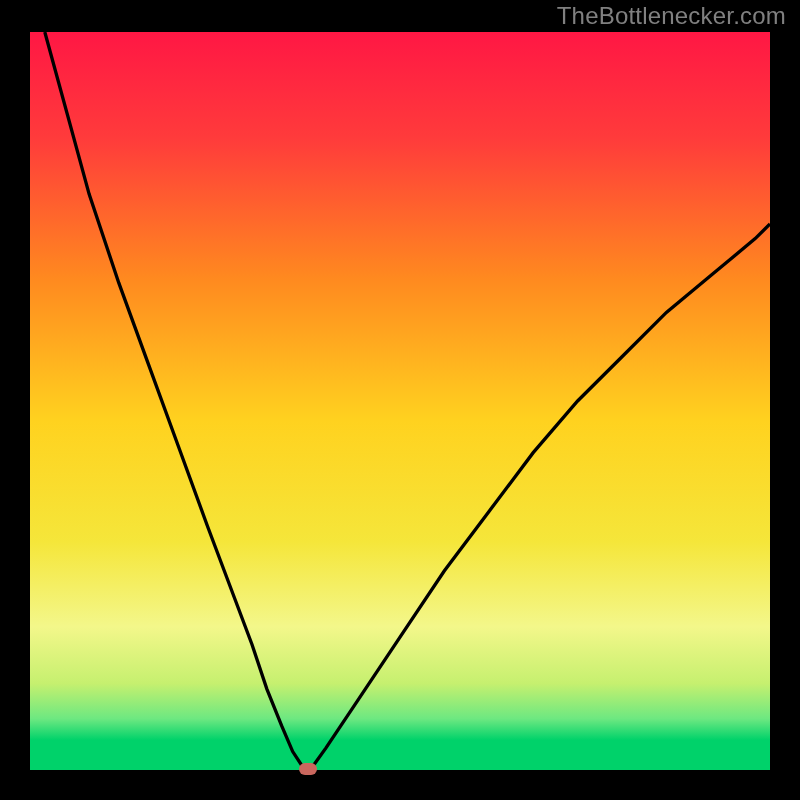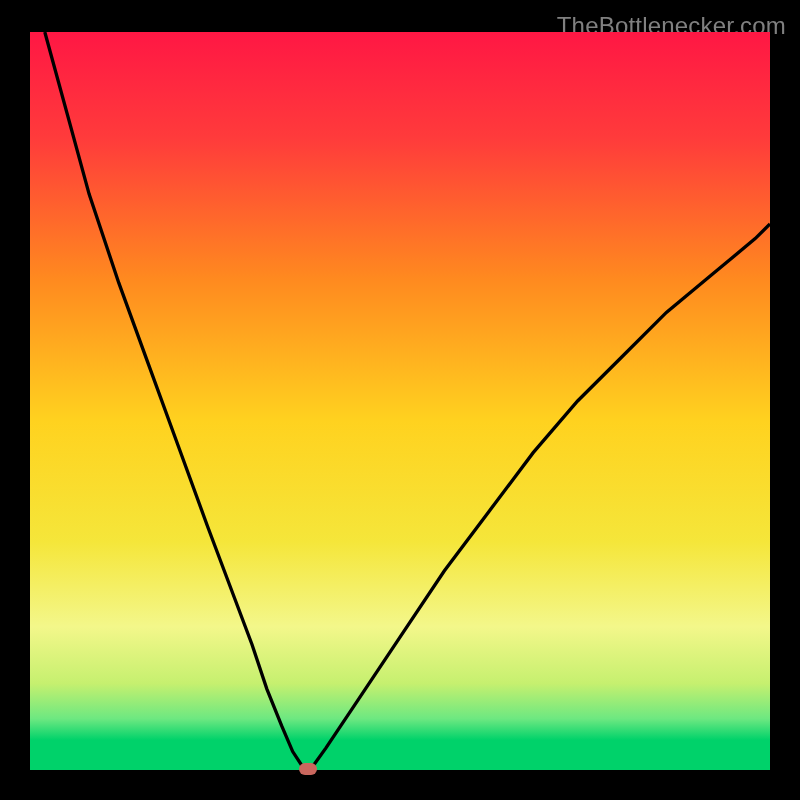--- a/index.html
+++ b/index.html
@@ -1,17 +1,17 @@
 <!DOCTYPE html>
 <html><head>
 <meta charset="utf-8">
 <style>
   html,body{margin:0;padding:0;width:800px;height:800px;background:#000;overflow:hidden;font-family:Arial,Helvetica,sans-serif}
   .stage{position:relative;width:800px;height:800px}
-  .watermark{position:absolute;top:12px;right:14px;color:#808080;font-size:24px;font-weight:400;letter-spacing:.2px}
+  .watermark{position:absolute;top:2px;right:14px;color:#808080;font-size:24px;font-weight:400;letter-spacing:.2px}
   .plot-area{position:absolute;background:#00d26a}
   .gradient{position:absolute;inset:0}
   svg.curve{position:absolute;inset:0;width:100%;height:100%}
   .marker{position:absolute;width:18px;height:12px;border-radius:6px;background:#c9675e;transform:translate(-50%,-50%)}
 </style>
 </head>
 <body>
 
 <div class="stage">
   <div class="watermark">TheBottlenecker.com</div>

